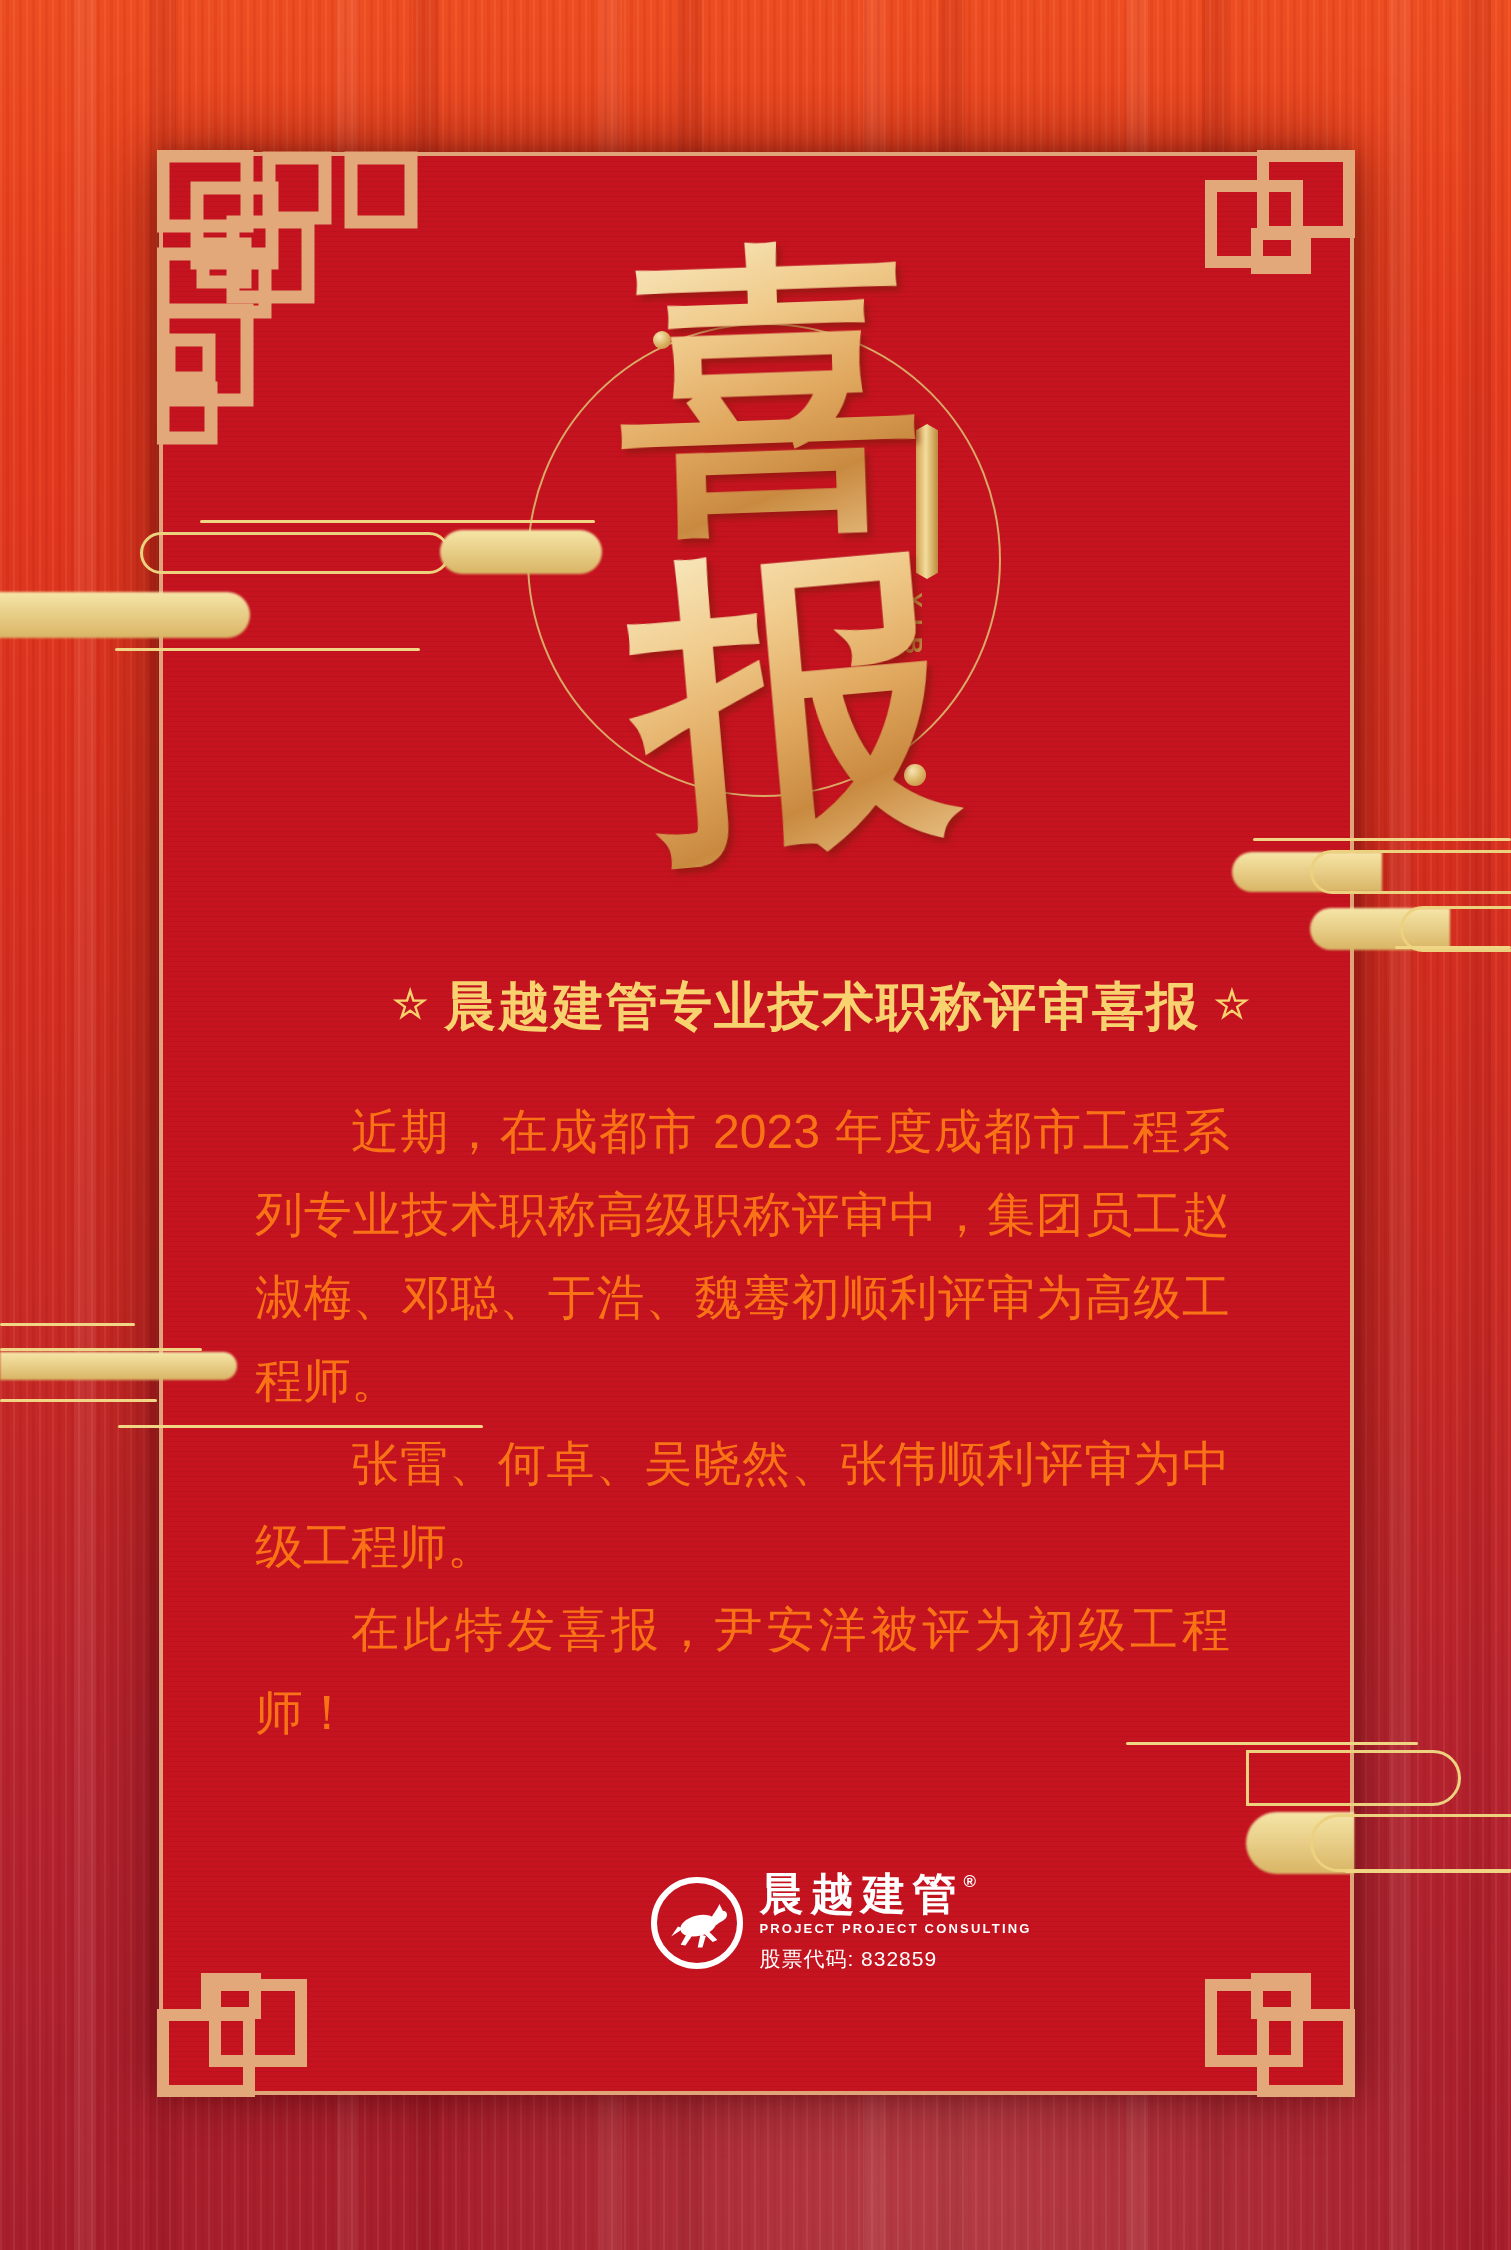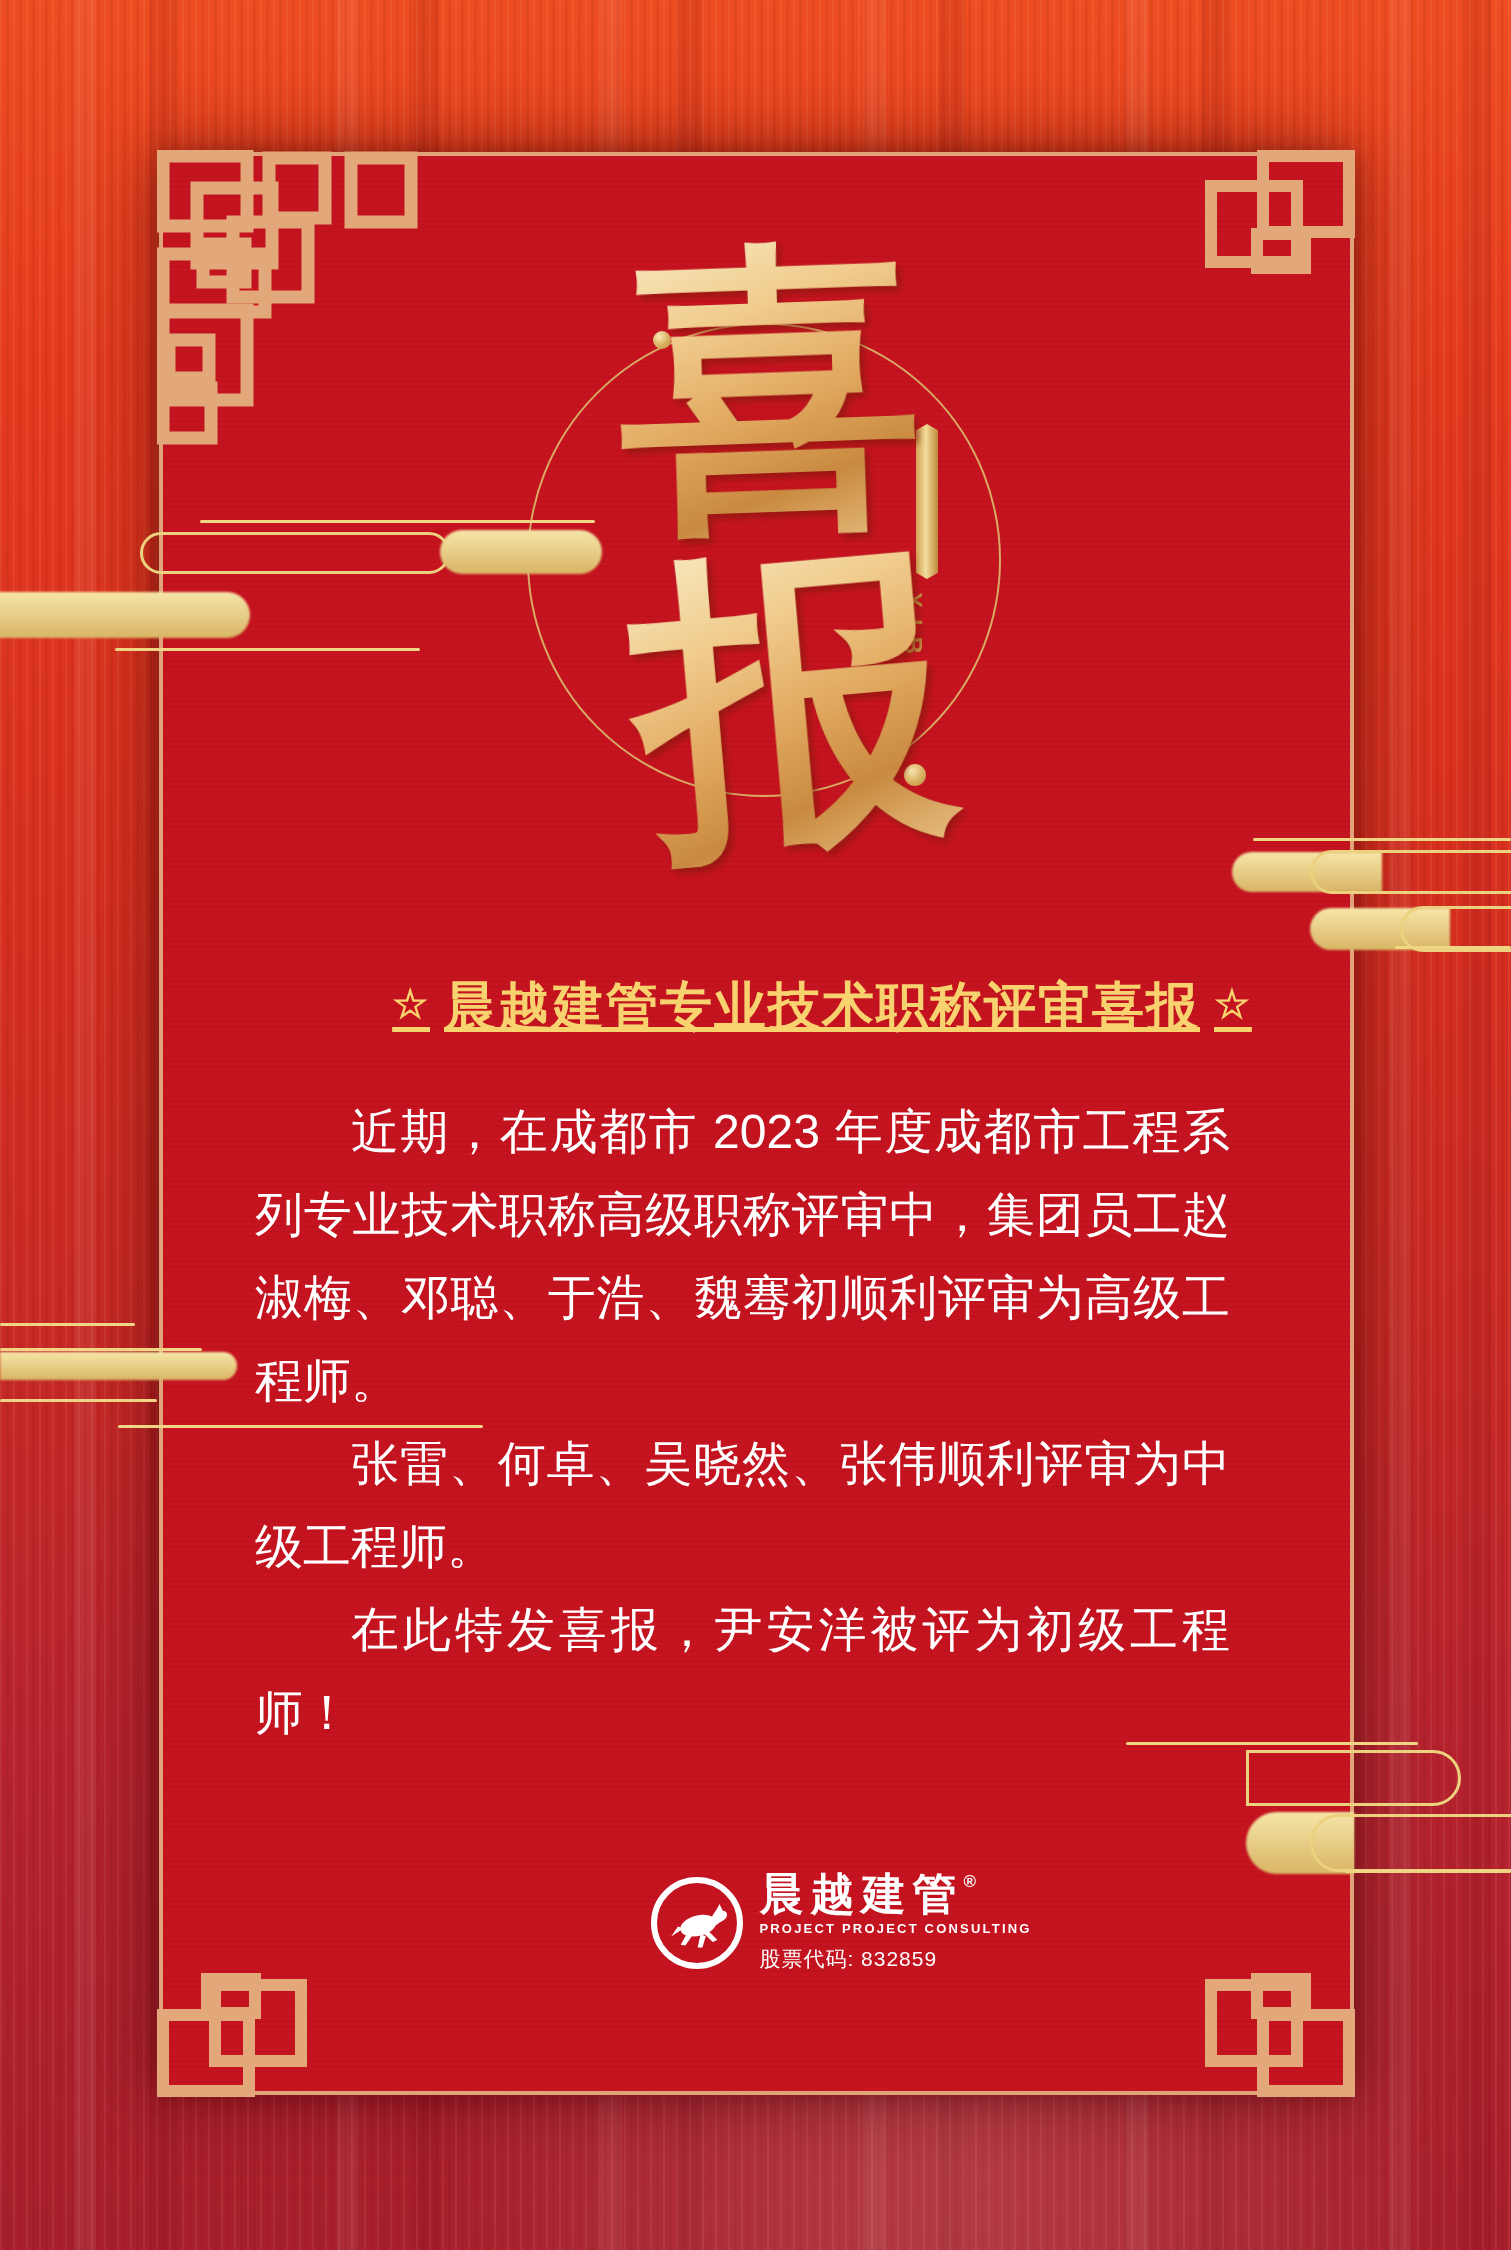--- a/index.html
+++ b/index.html
@@ -46,26 +46,26 @@
   .calli.c2{left:625px;top:542px;width:340px;font-size:316px;transform:rotate(-5deg);}
 
   
   .cloud{position:absolute;z-index:10;}
   .gl{position:absolute;height:3px;border-radius:2px;background:#efd584;}
   .gp{position:absolute;background:linear-gradient(180deg,#f6e6a8,#d9b565);}
   .go{position:absolute;border:3px solid #ecd17e;background:transparent;box-sizing:border-box;}
 
   
   .title{position:absolute;left:159px;top:972px;width:1326px;text-align:center;z-index:11;
-    color:#f8d26e;font-weight:bold;font-size:52px;letter-spacing:2px;text-decoration:underline;}
+    color:#f8d26e;font-weight:bold;font-size:52px;letter-spacing:2px;}
   .title .star{font-size:40px;vertical-align:6px;padding:0 14px;}
 
   
   .bodytext{position:absolute;left:255px;top:1090px;width:975px;z-index:11;
-    color:#ffffff;font-size:48px;line-height:83px;font-weight:500;text-align:justify;}
+    color:#f97316;font-size:48px;line-height:83px;font-weight:500;text-align:justify;}
   .bodytext p{margin:0;text-indent:2em;}
 
   
   .logo{position:absolute;left:159px;top:1872px;width:1365px;z-index:11;display:flex;
     justify-content:center;align-items:center;gap:16px;color:#fff;}
   .logo-icon{width:92px;height:92px;border:6px solid #fff;border-radius:50%;box-sizing:border-box;
     display:flex;align-items:center;justify-content:center;}
   .logo-cn{font-size:44px;font-weight:bold;letter-spacing:7px;line-height:1;position:relative;}
   .logo-reg{font-size:17px;font-weight:bold;vertical-align:22px;letter-spacing:0;}
   .logo-en{font-size:13px;letter-spacing:2.2px;margin-top:5px;font-weight:bold;}

